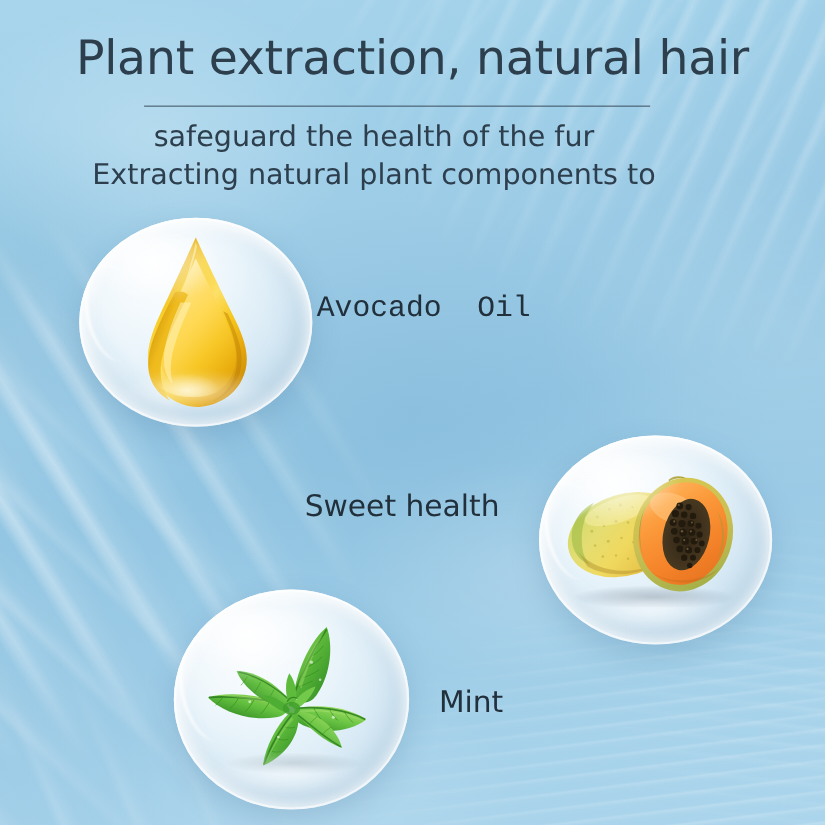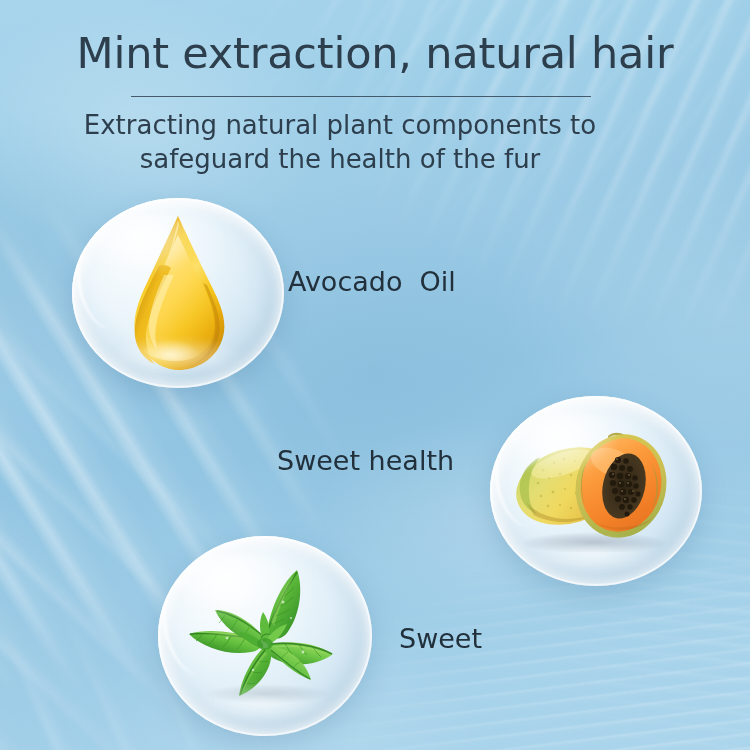--- a/index.html
+++ b/index.html
@@ -245,45 +245,45 @@
   }
 
   
   .label {
     position: absolute;
     font-size: 27px;
     color: #22303c;
     font-weight: 400;
     white-space: pre;
   }
-  #label-avocado { left: 288px; top: 266px; }
+  #label-avocado { left: 288px; top: 266px; font-family: Liberation Mono, monospace; }
   #label-papaya  { left: 277px; top: 445px; }
   #label-mint    { left: 399px; top: 623px; }
 </style>
 </head>
 <body>
 
 <div id="banner">
 
   <div class="water-base"></div>
   <div class="water-layer shade"></div>
   <div class="water-layer caustic-ur"></div>
   <div class="water-layer caustic-ur2"></div>
   <div class="water-layer caustic-ml"></div>
   <div class="water-layer caustic-ml2"></div>
   <div class="water-layer ripple-br"></div>
   <div class="water-layer ripple-br2"></div>
   <div class="water-layer caustic-bl"></div>
   <div class="water-layer glow"></div>
 
-  <div class="title">Mint extraction, natural hair</div>
+  <div class="title">Plant extraction, natural hair</div>
   <div class="divider"></div>
   <div class="subtitle">
+    <span>safeguard the health of the fur</span>
     <span>Extracting natural plant components to</span>
-    <span>safeguard the health of the fur</span>
   </div>
 
   <div class="bubble" id="bubble-avocado">
     <div class="content">
       <svg width="118" height="160" viewBox="0 0 118 160">
         <defs>
           <linearGradient id="oilMain" x1="0.18" y1="0.06" x2="0.88" y2="0.96">
             <stop offset="0%" stop-color="#c9890a"></stop>
             <stop offset="10%" stop-color="#e5ab10"></stop>
             <stop offset="26%" stop-color="#f8cf2c"></stop>
@@ -570,15 +570,15 @@
           <circle cx="128" cy="90" r="1.4"></circle>
           <circle cx="78" cy="108" r="1.2"></circle>
           <circle cx="116" cy="56" r="1.1"></circle>
         </g>
       </svg>
     </div>
     <div class="spec-tl"></div>
     <div class="spec-arc"></div>
     <div class="spec-br"></div>
   </div>
-  <div class="label" id="label-mint">Sweet</div>
+  <div class="label" id="label-mint">Mint</div>
 
 </div>
 
 </body></html>

